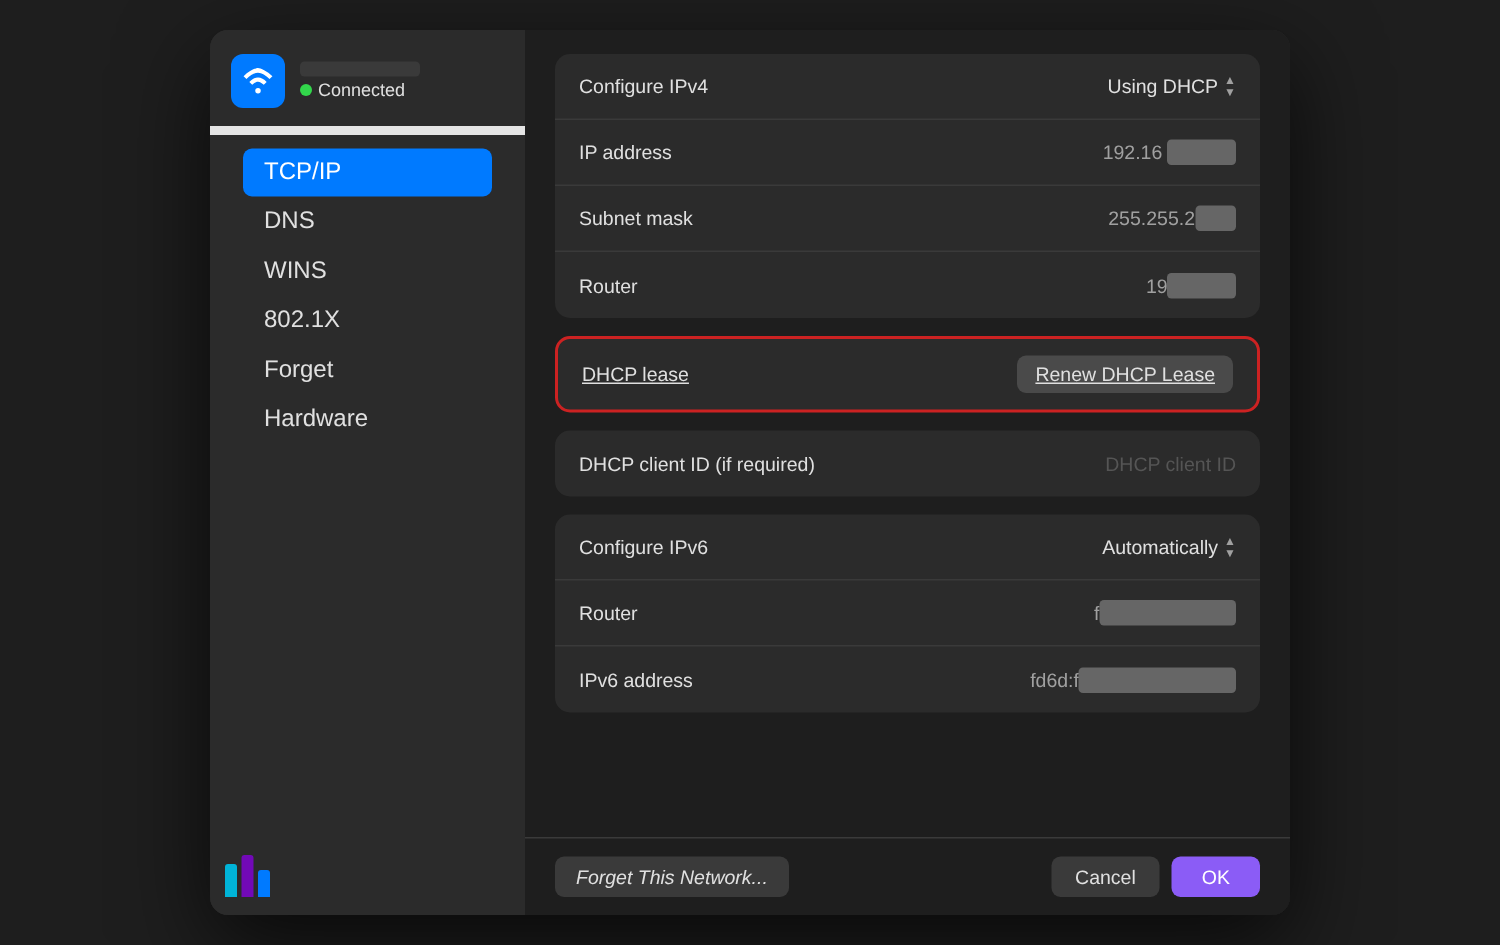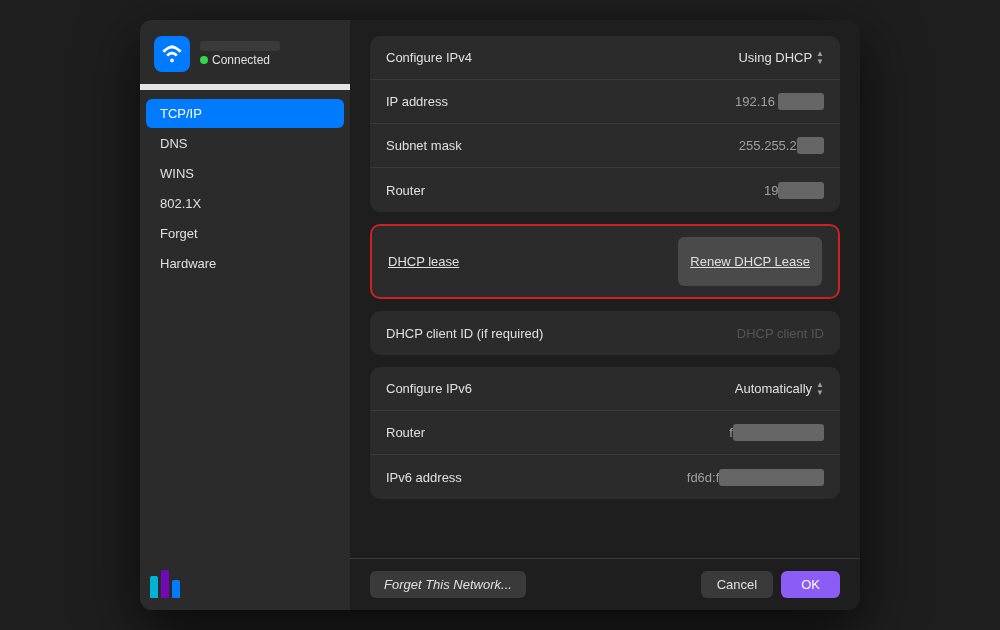--- a/index.html
+++ b/index.html
@@ -94,24 +94,24 @@
       flex-shrink: 0;
     }
 
     .sidebar-nav {
       flex: 1;
       padding: 8px 0;
     }
 
     .nav-item {
       padding: 7px 14px;
-      font-size: 13px;
+      font-size: 16px;
       cursor: pointer;
       border-radius: 6px;
-      margin: 1px 6px;
+      margin: 1px 22px;
       color: #e0e0e0;
     }
 
     .nav-item.active {
       background: #007AFF;
       color: #ffffff;
     }
 
     .sidebar-footer {
       padding: 12px 10px;
@@ -219,21 +219,21 @@
     .dhcp-lease-card .card-row {
       border-bottom: none;
       text-decoration: underline;
     }
 
     .renew-button {
       background: #4a4a4a;
       color: #e0e0e0;
       border: none;
       border-radius: 6px;
-      padding: 17px 12px;
+      padding: 5px 12px;
       font-size: 13px;
       cursor: pointer;
       white-space: nowrap;
     }
 
     
     .placeholder-text {
       font-size: 13px;
       color: #555;
     }

